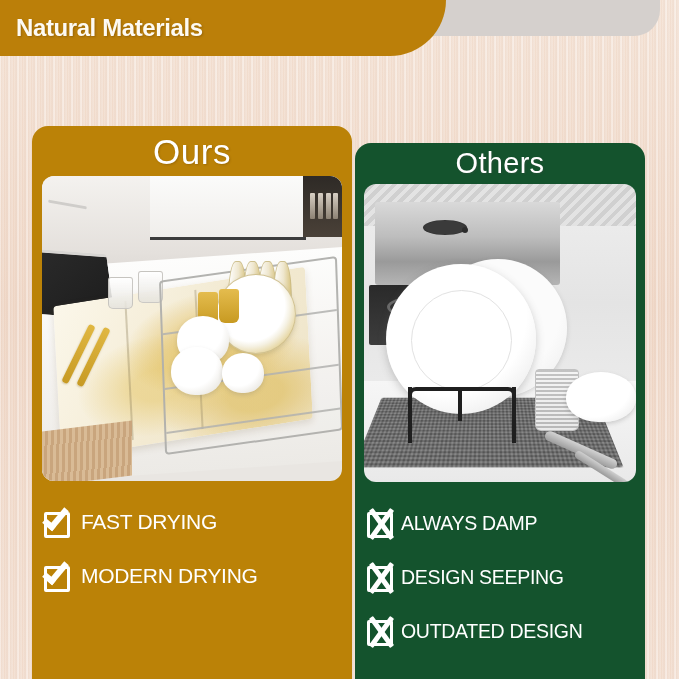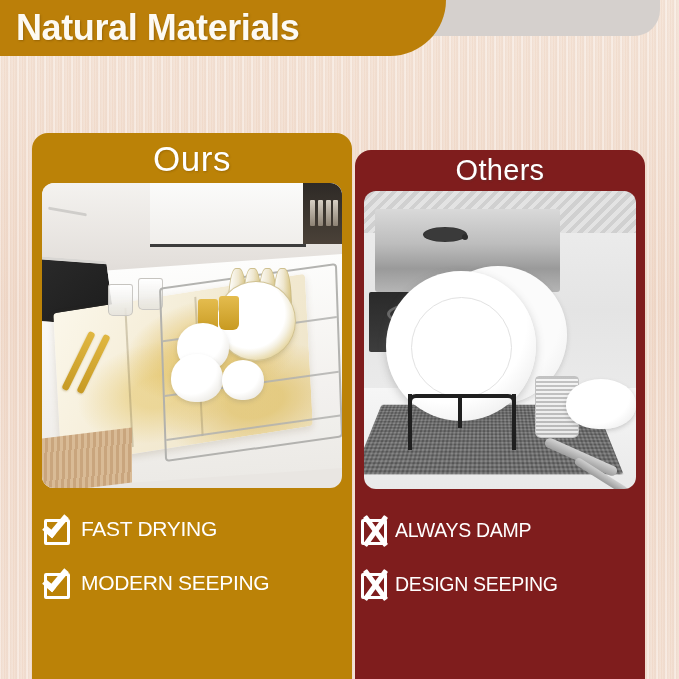--- a/index.html
+++ b/index.html
@@ -60,21 +60,21 @@
     height: 56px;
     background: #bb7f09;
     border-bottom-right-radius: 70px;
     display: flex;
     align-items: center;
     box-sizing: border-box;
     padding-left: 32px;
   }
   .title-text {
     color: #fdfaf3;
-    font-size: 36px;
+    font-size: 24px;
     font-weight: bold;
     letter-spacing: -0.4px;
     text-shadow: 1px 1px 2px rgba(90,55,0,0.35);
     white-space: nowrap;
   }
 
   
   .subtitle {
     position: absolute;
     left: 20px;
@@ -85,35 +85,34 @@
     line-height: 21px;
     letter-spacing: -0.1px;
   }
   .subtitle div { white-space: nowrap; }
 
   
   .panel {
     position: absolute;
     bottom: 0;
     box-sizing: border-box;
-    margin-top: 7px;
   }
   .panel-ours {
     left: 32px;
     top: 126px;
     width: 320px;
     background: #bb8207;
     border-top-left-radius: 16px;
     border-top-right-radius: 16px;
   }
   .panel-others {
     left: 355px;
     top: 143px;
     width: 290px;
-    background: #7f1d1d;
+    background: #14532d;
     border-top-left-radius: 16px;
     border-top-right-radius: 16px;
   }
 
   .panel-heading {
     text-align: center;
     color: #ffffff;
     font-weight: normal;
   }
   .heading-ours {
@@ -362,21 +361,21 @@
     align-items: center;
     height: 54px;
   }
   .feature-label {
     color: #ffffff;
     font-size: 21px;
     letter-spacing: -0.3px;
     white-space: nowrap;
   }
   .list-others .feature-label { font-size: 19.5px; }
-  .list-others { padding-left: 6px; }
+  .list-others { }
 
   
   .icon-check {
     position: relative;
     width: 28px; height: 28px;
     flex: 0 0 28px;
     margin-right: 9px;
   }
   .icon-check .box {
     position: absolute; left: 0; top: 4px;
@@ -493,21 +492,21 @@
         </span>
         <span class="feature-label">FAST DRYING</span>
       </div>
 
 
       <div class="feature-row">
         <span class="icon-check">
           <span class="box"></span>
             <span class="tick"></span>
         </span>
-        <span class="feature-label">MODERN SEEPING</span>
+        <span class="feature-label">MODERN DRYING</span>
       </div>
 
     </div>
   </div>
 
   <div class="panel panel-others">
 
     <div class="panel-heading heading-others">Others</div>
 
     <div class="photo photo-others">
@@ -550,17 +549,25 @@
 
       <div class="feature-row">
         <span class="icon-cross">
           <span class="box"></span>
             <span class="s1"></span>
             <span class="s2"></span>
         </span>
         <span class="feature-label">DESIGN SEEPING</span>
       </div>
 
+      <div class="feature-row">
+        <span class="icon-cross">
+          <span class="box"></span>
+            <span class="s1"></span>
+            <span class="s2"></span>
+        </span>
+        <span class="feature-label">OUTDATED DESIGN</span>
+      </div>
 
     </div>
   </div>
 
 </div>
 
 </body></html>

